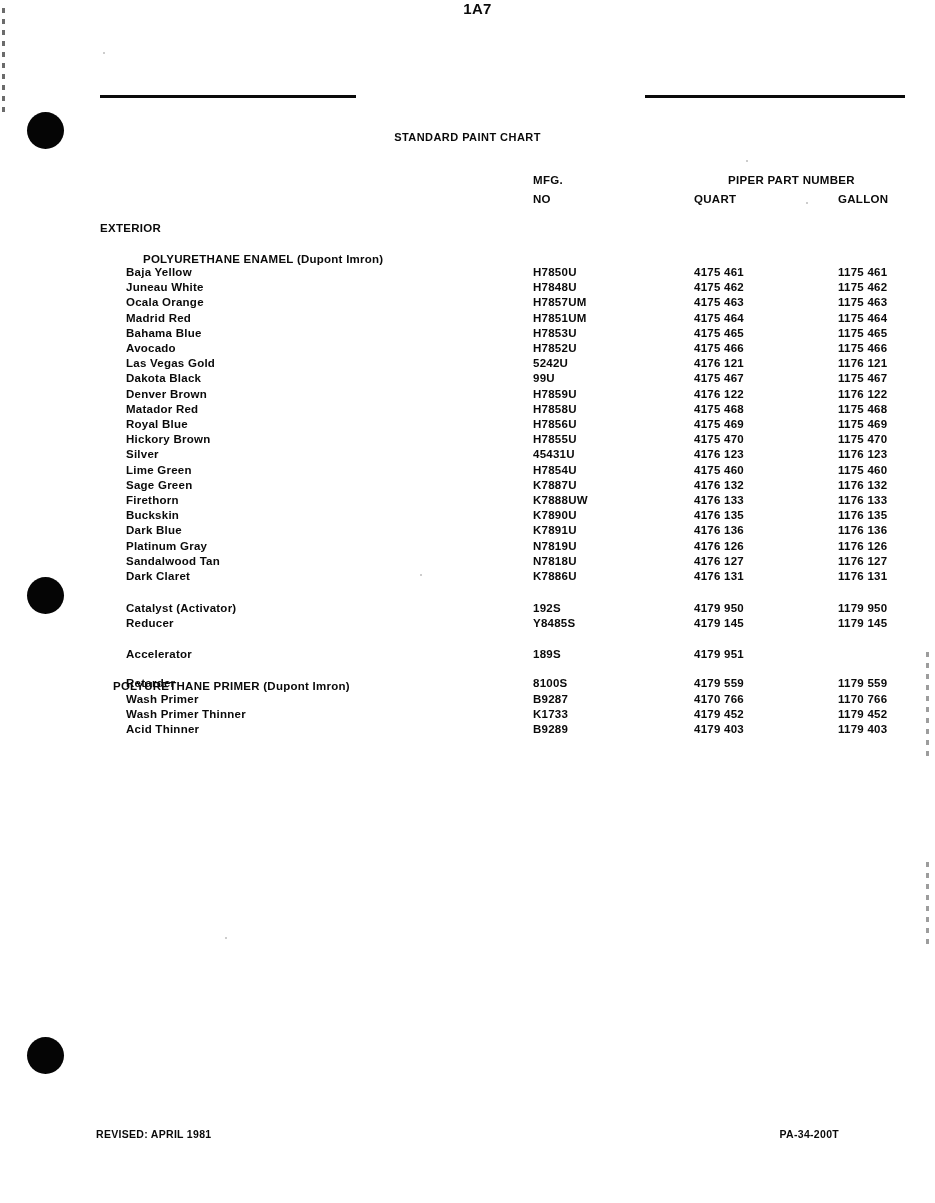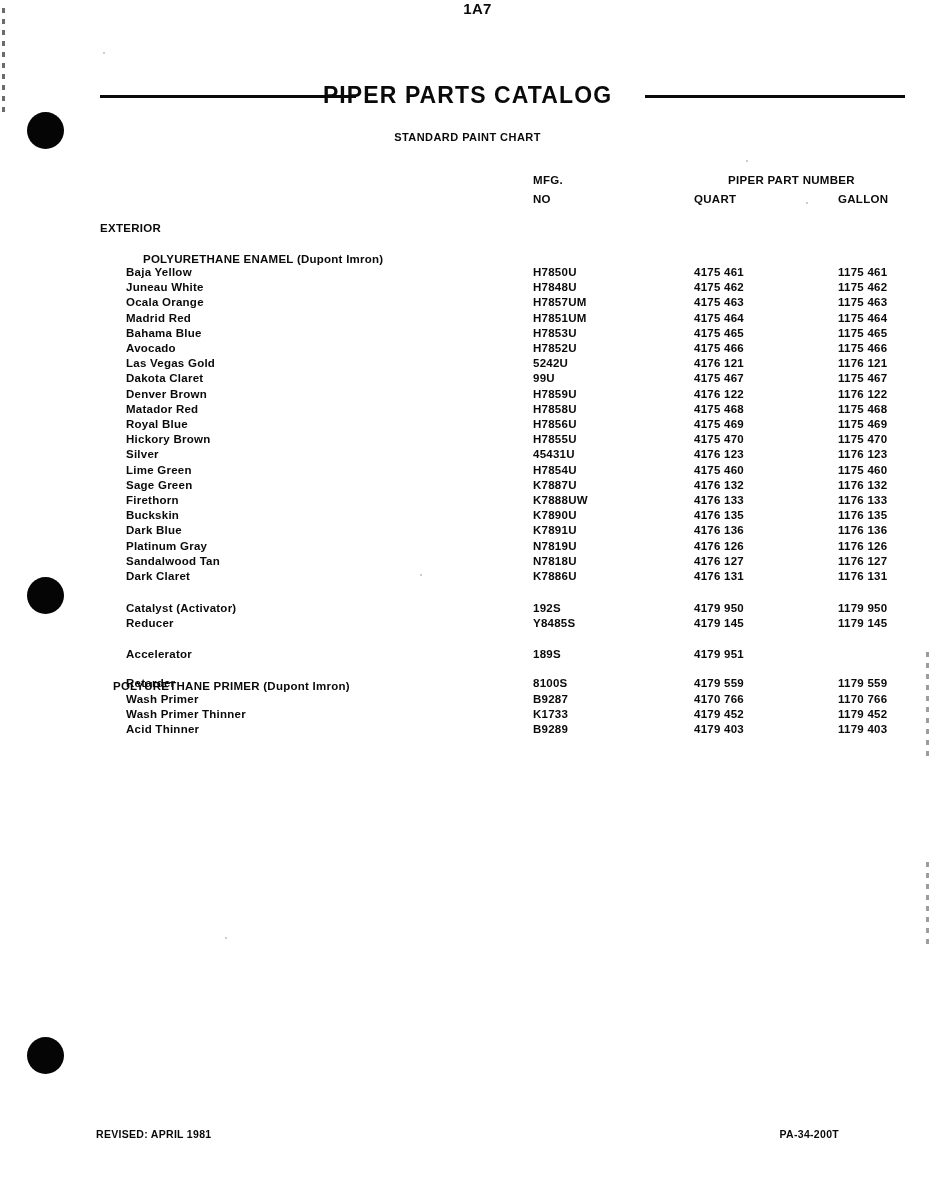--- a/index.html
+++ b/index.html
@@ -170,21 +170,20 @@
   <div class="speck" style="left:225px; top:937px;"></div>
   <div class="speck" style="left:806px; top:202px;"></div>
 
   <div class="hole" style="left:27px; top:112px;"></div>
   <div class="hole" style="left:27px; top:577px;"></div>
   <div class="hole" style="left:27px; top:1037px;"></div>
 
   <div class="masthead">
     <div class="rule rule-left"></div>
     <div class="rule rule-right"></div>
-    <div class="catalog-title">PIPER PARTS CATALOG</div>
   </div>
 
   <div class="subtitle">STANDARD PAINT CHART</div>
 
   <div class="colhead ch-mfg">MFG.</div>
   <div class="colhead ch-no">NO</div>
   <div class="colhead ch-ppn">PIPER PART NUMBER</div>
   <div class="colhead ch-quart">QUART</div>
   <div class="colhead ch-gallon">GALLON</div>
 
@@ -228,21 +227,21 @@
         <div class="cell c-quart">4175 466</div>
         <div class="cell c-gallon">1175 466</div>
       </div>
       <div class="row" style="position: absolute; left: 0px; right: 0px; top: 357.2px;">
         <div class="cell c-name">Las Vegas Gold</div>
         <div class="cell c-mfg">5242U</div>
         <div class="cell c-quart">4176 121</div>
         <div class="cell c-gallon">1176 121</div>
       </div>
       <div class="row" style="position: absolute; left: 0px; right: 0px; top: 372.4px;">
-        <div class="cell c-name">Dakota Claret</div>
+        <div class="cell c-name">Dakota Black</div>
         <div class="cell c-mfg">99U</div>
         <div class="cell c-quart">4175 467</div>
         <div class="cell c-gallon">1175 467</div>
       </div>
       <div class="row" style="position: absolute; left: 0px; right: 0px; top: 387.6px;">
         <div class="cell c-name">Denver Brown</div>
         <div class="cell c-mfg">H7859U</div>
         <div class="cell c-quart">4176 122</div>
         <div class="cell c-gallon">1176 122</div>
       </div>

